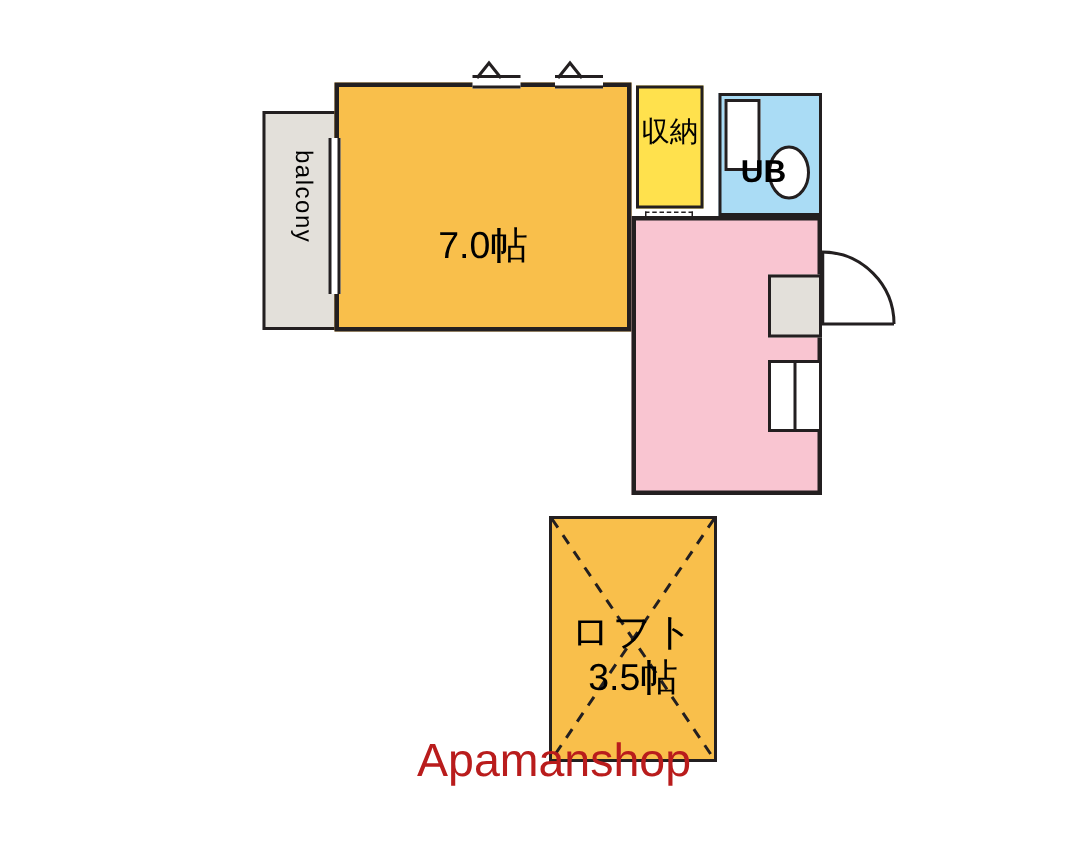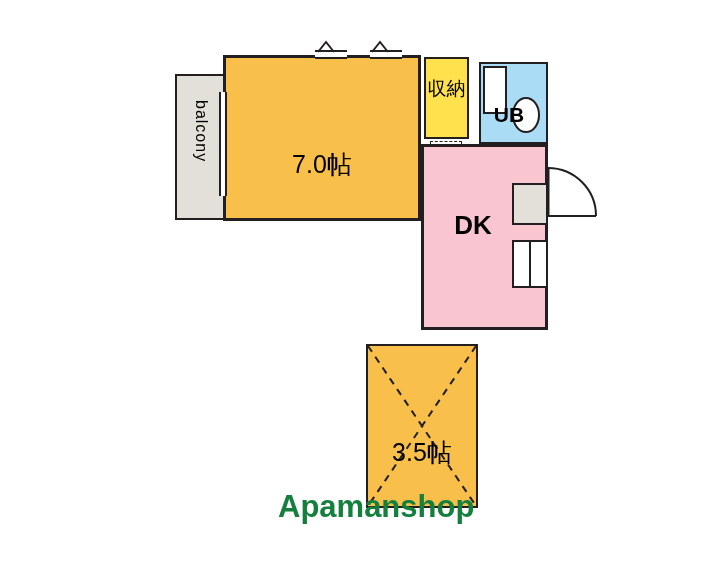--- a/index.html
+++ b/index.html
@@ -36,22 +36,22 @@
   .vlabel {
     position: absolute;
     color: #000000;
     font-family: "Liberation Sans", sans-serif;
     writing-mode: vertical-rl;
     text-orientation: mixed;
     letter-spacing: 1px;
   }
   .watermark {
     position: absolute;
-    color: #15803d;
-    font-weight: bold;
+    color: #b91c1c;
+    font-weight: normal;
     font-family: "Liberation Sans", sans-serif;
     letter-spacing: 0px;
   }
 </style>
 </head>
 <body>
 
 <div id="floorplan">
 
   <div class="rect" style="left:175px; top:74px; width:50px; height:146px; background:#e3e0da; border:2px solid #231f20;"></div>
@@ -92,24 +92,24 @@
 
   <svg style="position:absolute; left:546px; top:166px; width:52px; height:56px;" viewBox="0 0 52 56">
     <path d="M2,2 A48,48 0 0 1 50,50" fill="#ffffff" stroke="#231f20" stroke-width="2"></path>
     <line x1="2" y1="2" x2="2" y2="50" stroke="#231f20" stroke-width="3"></line>
     <line x1="2" y1="50" x2="50" y2="50" stroke="#231f20" stroke-width="2"></line>
   </svg>
 
   <div class="rect" style="left:512px; top:240px; width:36px; height:48px; background:#ffffff; border:2px solid #231f20;"></div>
   <div class="rect" style="left:529px; top:240px; width:2px; height:48px; background:#231f20;"></div>
 
-  <div class="label" style="left:435px; top:211px; width:76px; font-size:26px; font-weight:bold;">DK</div>
 
   <div class="rect" style="left:366px; top:344px; width:112px; height:164px; background:#f9bf4b; border:2px solid #231f20;"></div>
   <svg style="position:absolute; left:366px; top:344px; width:112px; height:164px;" viewBox="0 0 112 164">
     <line x1="2" y1="2" x2="110" y2="162" stroke="#231f20" stroke-width="2" stroke-dasharray="7,6"></line>
     <line x1="110" y1="2" x2="2" y2="162" stroke="#231f20" stroke-width="2" stroke-dasharray="7,6"></line>
   </svg>
+  <div class="label" style="left:366px; top:407px; width:112px; font-size:26px; letter-spacing:1px;">ロフト</div>
   <div class="label" style="left:366px; top:438px; width:112px; font-size:25px;">3.5帖</div>
 
   <div class="watermark" style="left:278px; top:489px; width:300px; font-size:31px;">Apamanshop</div>
 
 </div>
 
 </body></html>

